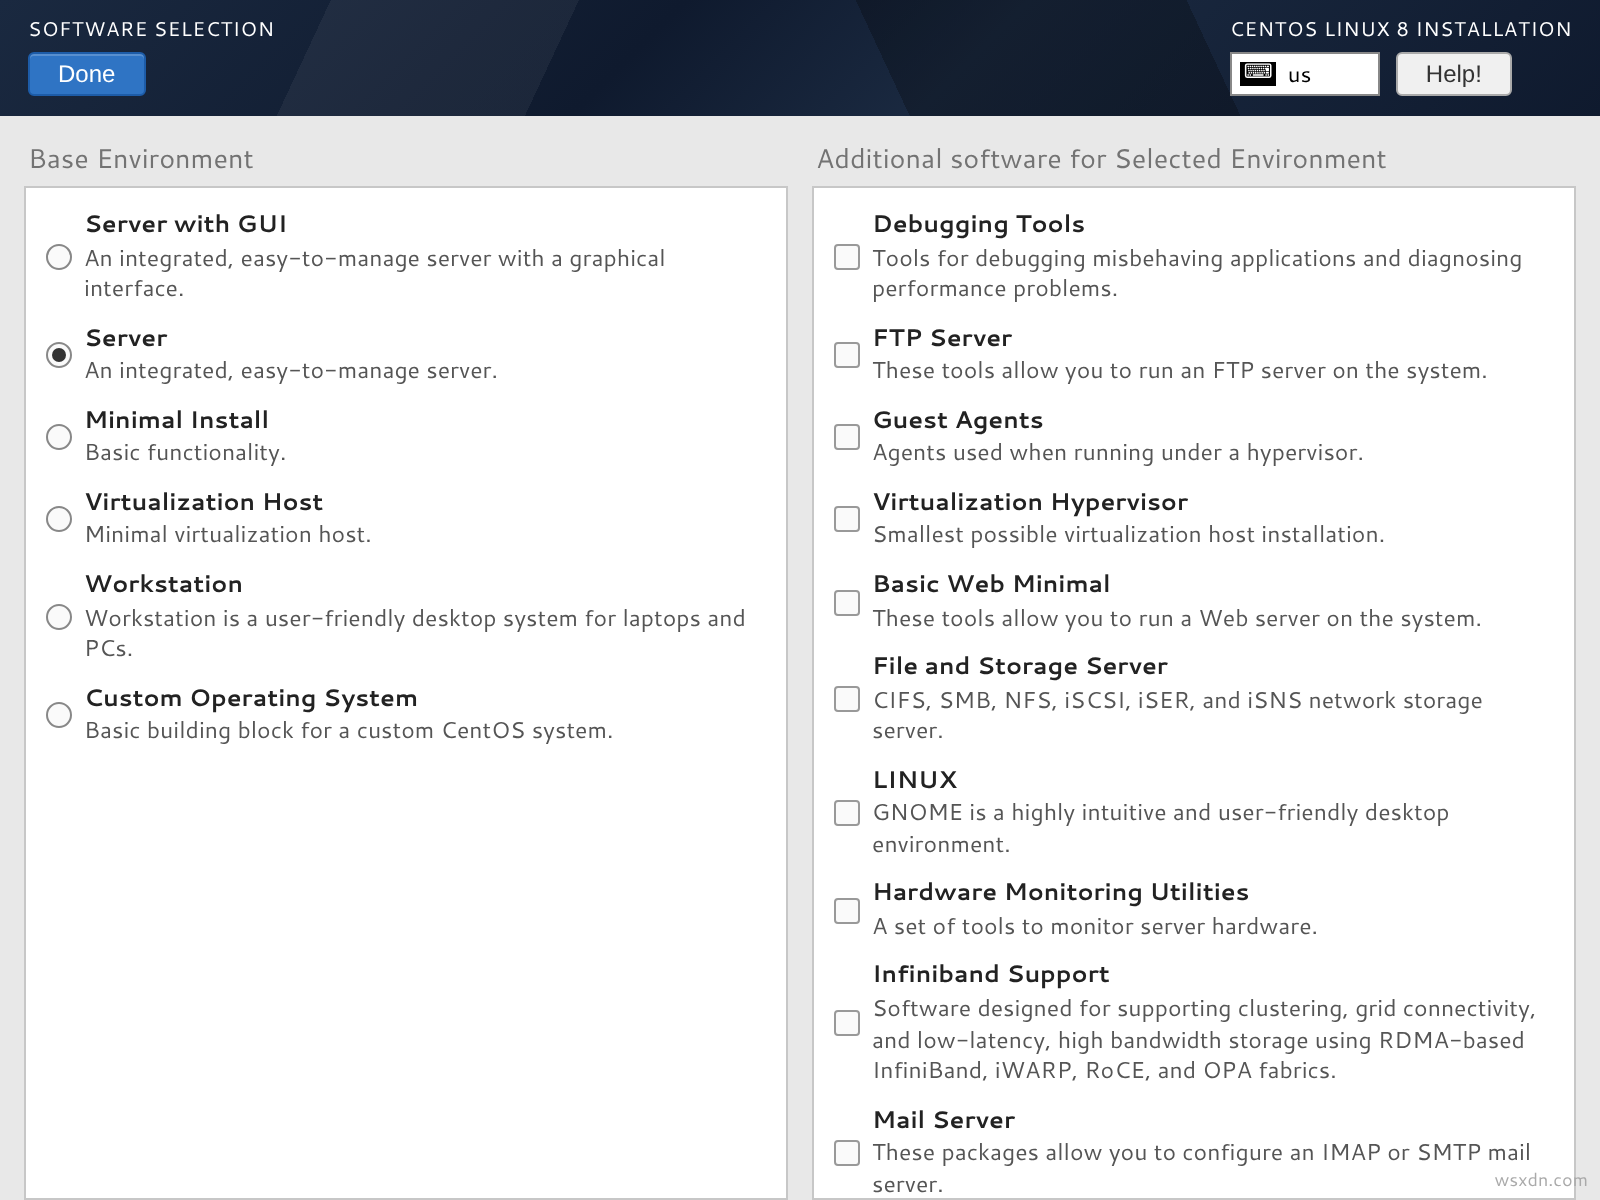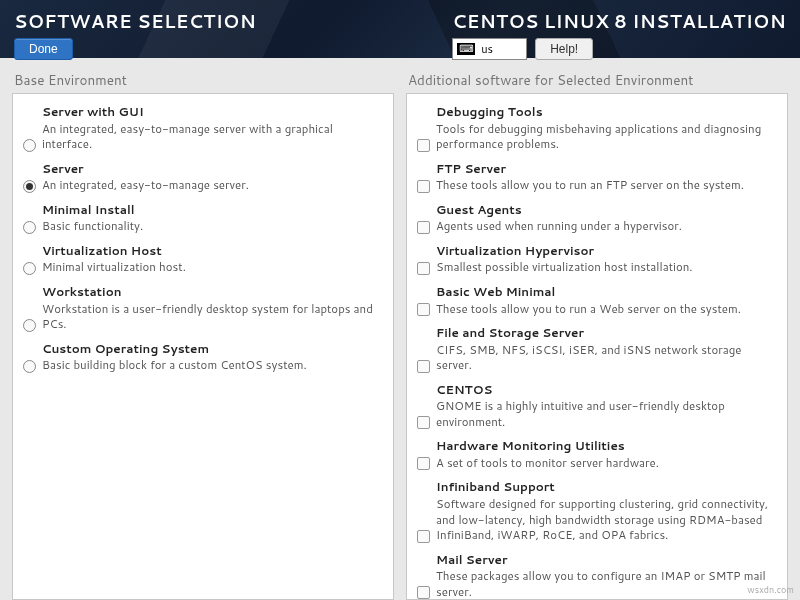--- a/index.html
+++ b/index.html
@@ -26,21 +26,21 @@
   content: "";
   position: absolute;
   top: 0; left: 0; right: 0; bottom: 0;
   background:
     linear-gradient(115deg, transparent 20%, rgba(255,255,255,0.05) 20%, rgba(255,255,255,0.05) 35%, transparent 35%),
     linear-gradient(65deg, transparent 55%, rgba(0,0,0,0.25) 55%, rgba(0,0,0,0.25) 75%, transparent 75%);
   pointer-events: none;
 }
 .header-left { display: flex; flex-direction: column; gap: 4px; z-index: 1; }
 .header-right { display: flex; flex-direction: column; align-items: flex-start; gap: 4px; z-index: 1; }
-.title { font-size: 18px; font-weight: 700; letter-spacing: 0.3px; }
+.title { font-size: 10px; font-weight: 400; letter-spacing: 0.3px; }
 .done-btn {
   background: #2f74c4;
   border: 1px solid #1d5ca8;
   border-radius: 3px;
   color: #fff;
   padding: 3px 14px;
   font-size: 12px;
   cursor: pointer;
   width: fit-content;
   box-shadow: inset 0 1px 0 rgba(255,255,255,0.2);
@@ -99,21 +99,21 @@
 .panel {
   background: #fff;
   border: 1px solid #c7c7c7;
   flex: 1;
   overflow-y: auto;
   padding: 6px 8px;
   max-height: 510px;
 }
 .item {
   display: flex;
-  align-items: flex-end;
+  align-items: center;
   gap: 6px;
   padding: 4px 2px 5px 2px;
   cursor: pointer;
 }
 .item-text { flex: 1; }
 .item-name { font-weight: bold; font-size: 12px; color: #222; line-height: 1.3; }
 .item-desc { font-size: 11.5px; color: #555; line-height: 1.35; margin-top: 1px; }
 .radio {
   width: 13px; height: 13px;
   border: 1px solid #888;
@@ -260,21 +260,21 @@
         <div class="item">
           <div class="check"></div>
           <div class="item-text">
             <div class="item-name">File and Storage Server</div>
             <div class="item-desc">CIFS, SMB, NFS, iSCSI, iSER, and iSNS network storage server.</div>
           </div>
         </div>
         <div class="item">
           <div class="check"></div>
           <div class="item-text">
-            <div class="item-name">CENTOS</div>
+            <div class="item-name">LINUX</div>
             <div class="item-desc">GNOME is a highly intuitive and user-friendly desktop environment.</div>
           </div>
         </div>
         <div class="item">
           <div class="check"></div>
           <div class="item-text">
             <div class="item-name">Hardware Monitoring Utilities</div>
             <div class="item-desc">A set of tools to monitor server hardware.</div>
           </div>
         </div>

